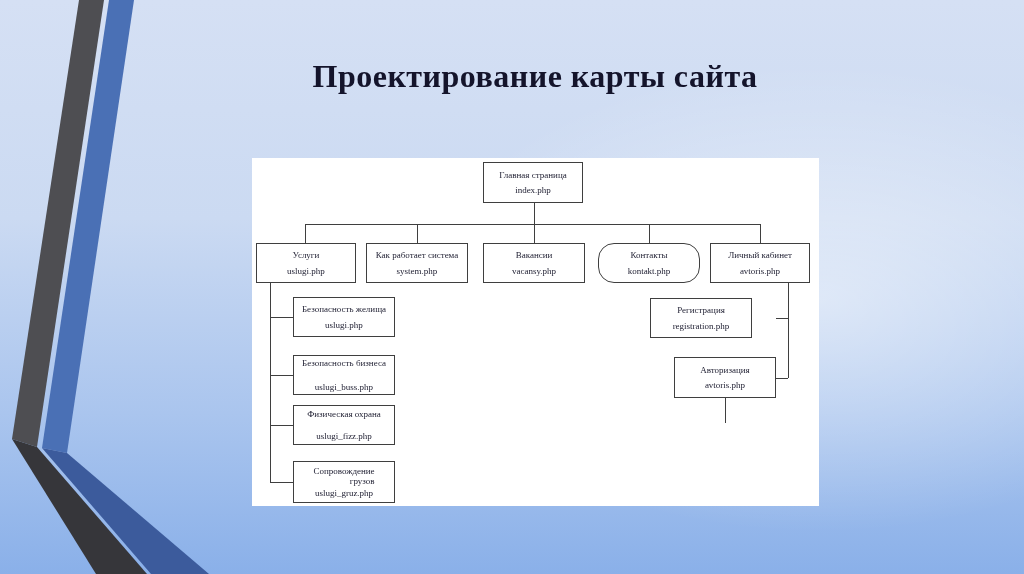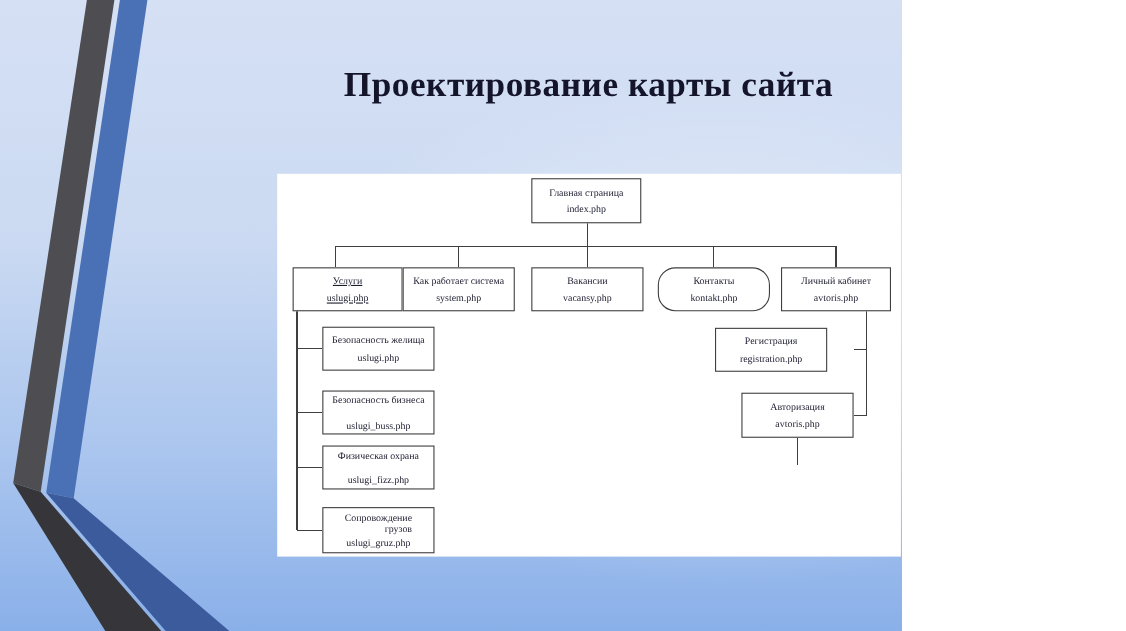--- a/index.html
+++ b/index.html
@@ -1,18 +1,18 @@
 <!DOCTYPE html>
 <html><head>
 <meta charset="utf-8">
 <style>
   html,body{margin:0;padding:0;}
   .slide{
     position:relative;
-    width:820px;height:574px;
+    width:1024px;height:574px;
     overflow:hidden;
     font-family:"Liberation Serif","DejaVu Serif",serif;
     background:
       radial-gradient(ellipse 620px 360px at 80% 52%, rgba(255,255,255,.50), rgba(255,255,255,0) 65%),
       linear-gradient(to bottom, #d5e0f4 0%, #cbdaf2 38%, #aac5ee 72%, #8ab0e9 100%);
   }
   .ribbons{position:absolute;left:0;top:0;pointer-events:none;}
   .title{
     position:absolute;
     left:160px;top:58px;width:750px;
@@ -68,21 +68,21 @@
       <path d="M282,45 V66 M53,66 H508 M53,66 V85 M165,66 V85 M282,66 V85 M397,66 V85 M508,66 V85
                M18,125 V324 M18,159 H41 M18,217 H41 M18,267 H41 M18,324 H41
                M536,125 V220 M524,160 H536 M524,220 H536 M473,240 V265" fill="none" stroke="#3f3f3f" stroke-width="1"></path>
     </svg>
 
     <div class="node" style="left:231px;top:4px;width:100px;height:41px;">
       <span class="nlabel">Главная страница</span>
       <span class="nfile">index.php</span>
     </div>
 
-    <div class="node" style="left:14px;top:85px;width:100px;height:40px;text-decoration:underline;">
+    <div class="node" style="left:4px;top:85px;width:100px;height:40px;">
       <span class="nlabel">Услуги</span>
       <span class="nfile">uslugi.php</span>
     </div>
 
     <div class="node" style="left:114px;top:85px;width:102px;height:40px;">
       <span class="nlabel">Как работает система</span>
       <span class="nfile">system.php</span>
     </div>
 
     <div class="node" style="left:231px;top:85px;width:102px;height:40px;">

